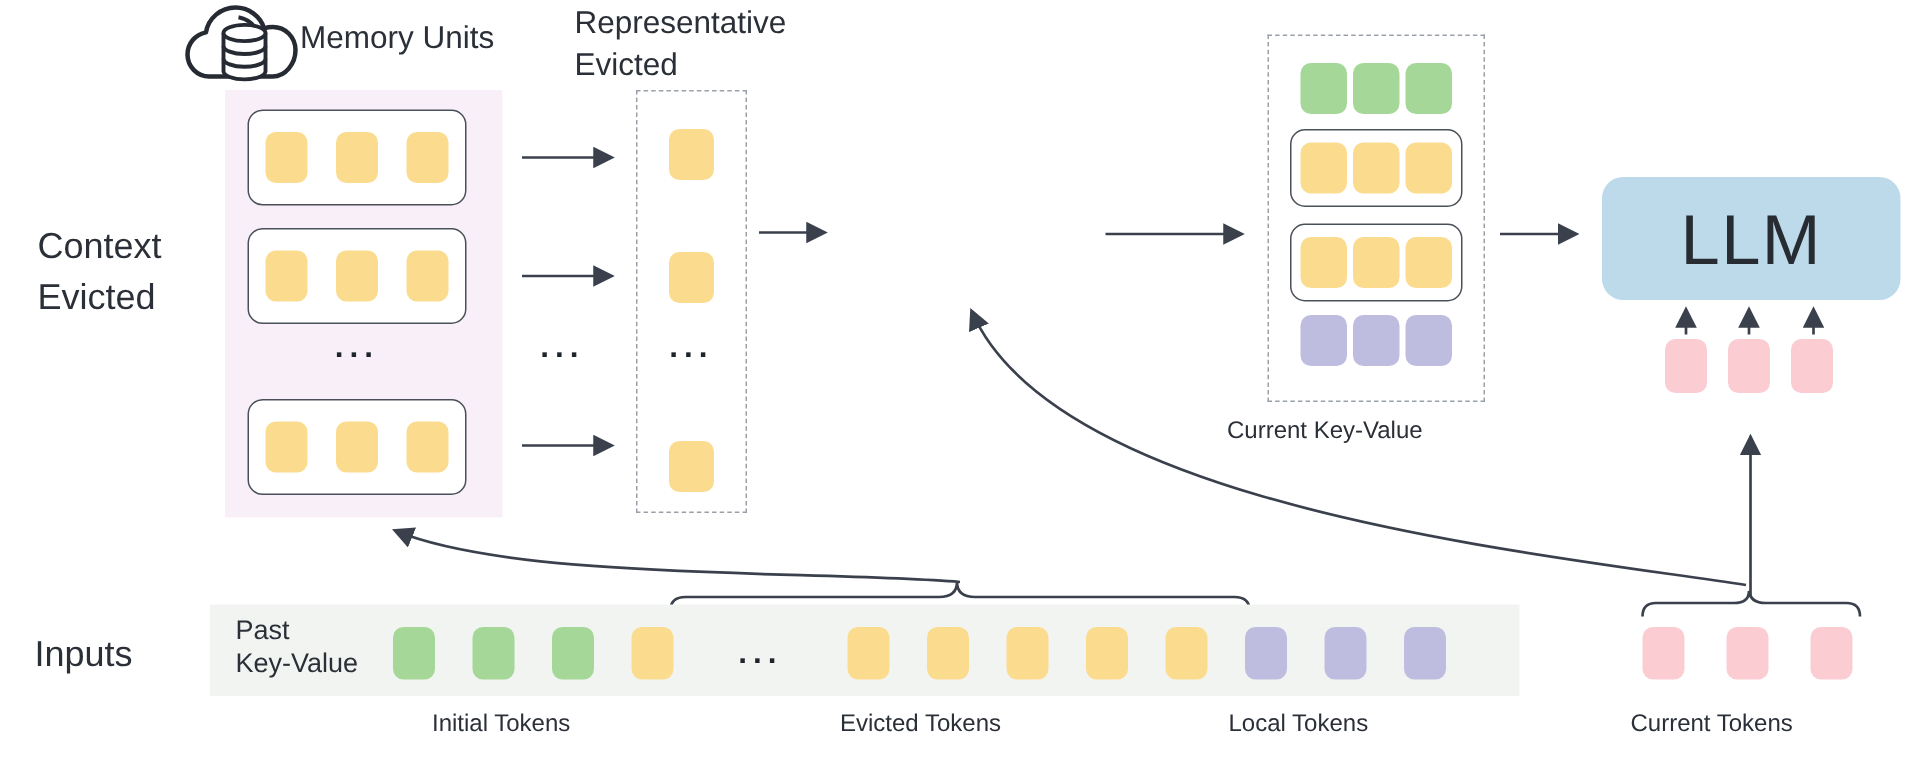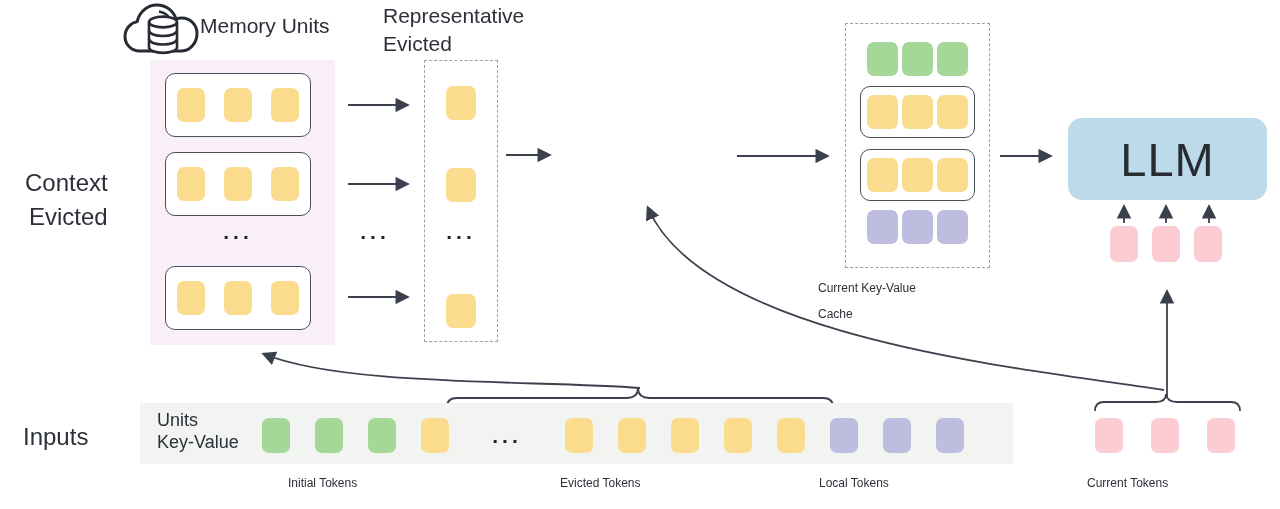--- a/index.html
+++ b/index.html
@@ -1,21 +1,21 @@
 <!DOCTYPE html>
 <html><head>
 <meta charset="utf-8">
 <style>
   html,body{margin:0;padding:0;background:#fff;}
   #canvas{position:relative;width:1280px;height:509px;background:#fff;overflow:hidden;
           font-family:"Liberation Sans","DejaVu Sans",sans-serif;color:#2B3038;}
   .abs{position:absolute;}
   .big-lbl{font-size:24px;line-height:34px;}
   .mid-lbl{font-size:21px;line-height:28px;}
-  .sm-lbl{font-size:12px;line-height:26px;}
+  .sm-lbl{font-size:16px;line-height:26px;}
   .center{text-align:left;}
   .tok{border-radius:7px;flex:none;}
   .tok-yellow{background:#FBDC8F;}
   .tok-green{background:#A5D798;}
   .tok-purple{background:#BEBDE0;}
   .tok-pink{background:#FBCDD3;}
   .tok-row{display:flex;align-items:center;}
   .unit-box{background:#fff;border:1.3px solid #4A5059;border-radius:10px;
             display:flex;align-items:center;justify-content:center;box-sizing:border-box;}
   .dots{font-weight:700;font-size:21px;letter-spacing:4px;color:#1F242B;line-height:20px;text-align:center;}
@@ -99,21 +99,21 @@
     </g>
     <g transform="translate(122,2)" stroke="#262B33" fill="none">
       <path d="M17.5,49 C9.5,49 3,42.5 3,34.4 C3,27 8.3,20.9 15.3,19.6 C16.9,10.2 25.1,3 35,3 C43.9,3 51.4,8.8 54.1,16.9 C55.9,16.3 57.8,16 59.8,16 C68.4,16 75,22.8 75,31.4 C75,40.4 68.4,49 59.8,49 Z" stroke-width="3" stroke-linejoin="round" fill="#fff"></path>
       <path d="M37,9.5 Q47,11.5 50.5,21" stroke-width="2.6"></path>
       <path d="M27,20 L27,45.5 A14,5.4 0 0 0 55,45.5 L55,20" fill="#fff" stroke-width="2.6"></path>
       <path d="M27,28.6 A14,5.4 0 0 0 55,28.6 M27,37.1 A14,5.4 0 0 0 55,37.1" stroke-width="2.6"></path>
       <ellipse cx="41" cy="20" rx="14" ry="5.4" fill="#fff" stroke-width="2.6"></ellipse>
     </g>
   </svg>
 
-  <div class="abs big-lbl" style="left:25px;top:166px;text-align:right;">
+  <div class="abs big-lbl" style="left:25px;top:148px;">
     <div>Context</div>
     <div>Evicted</div>
   </div>
   <div class="abs big-lbl" style="left:23px;top:420px;">Inputs</div>
 
   <div class="abs mid-lbl" style="left:200px;top:12px;">Memory Units</div>
 
   <div class="abs memory-panel">
     <div class="mem-row unit-box" style="top:13px;">
         <div class="tok-row">
@@ -177,37 +177,36 @@
         <div class="tok tok-yellow"></div>
       </div>
       <div class="tok-row">
         <div class="tok tok-purple"></div>
         <div class="tok tok-purple"></div>
         <div class="tok tok-purple"></div>
       </div>
     </div>
   <div class="abs sm-lbl center" style="left:818px;top:275px;width:200px;">
     <div>Current Key-Value</div>
-    <div>Cache</div>
   </div>
 
   <div class="abs llm-box">
     <span class="llm-text">LLM</span>
   </div>
   <div class="abs llm-in">
       <div class="tok-row">
         <div class="tok tok-pink"></div>
         <div class="tok tok-pink"></div>
         <div class="tok tok-pink"></div>
       </div>
     </div>
 
   <div class="abs input-strip"></div>
   <div class="abs past-kv">
-    <div>Units</div>
+    <div>Past</div>
     <div>Key-Value</div>
   </div>
   <div class="abs strip-tokens">
       <div class="tok-row">
         <div class="tok tok-green"></div>
         <div class="tok tok-green"></div>
         <div class="tok tok-green"></div>
       </div>
       <div class="tok-row">
         <div class="tok tok-yellow"></div>

